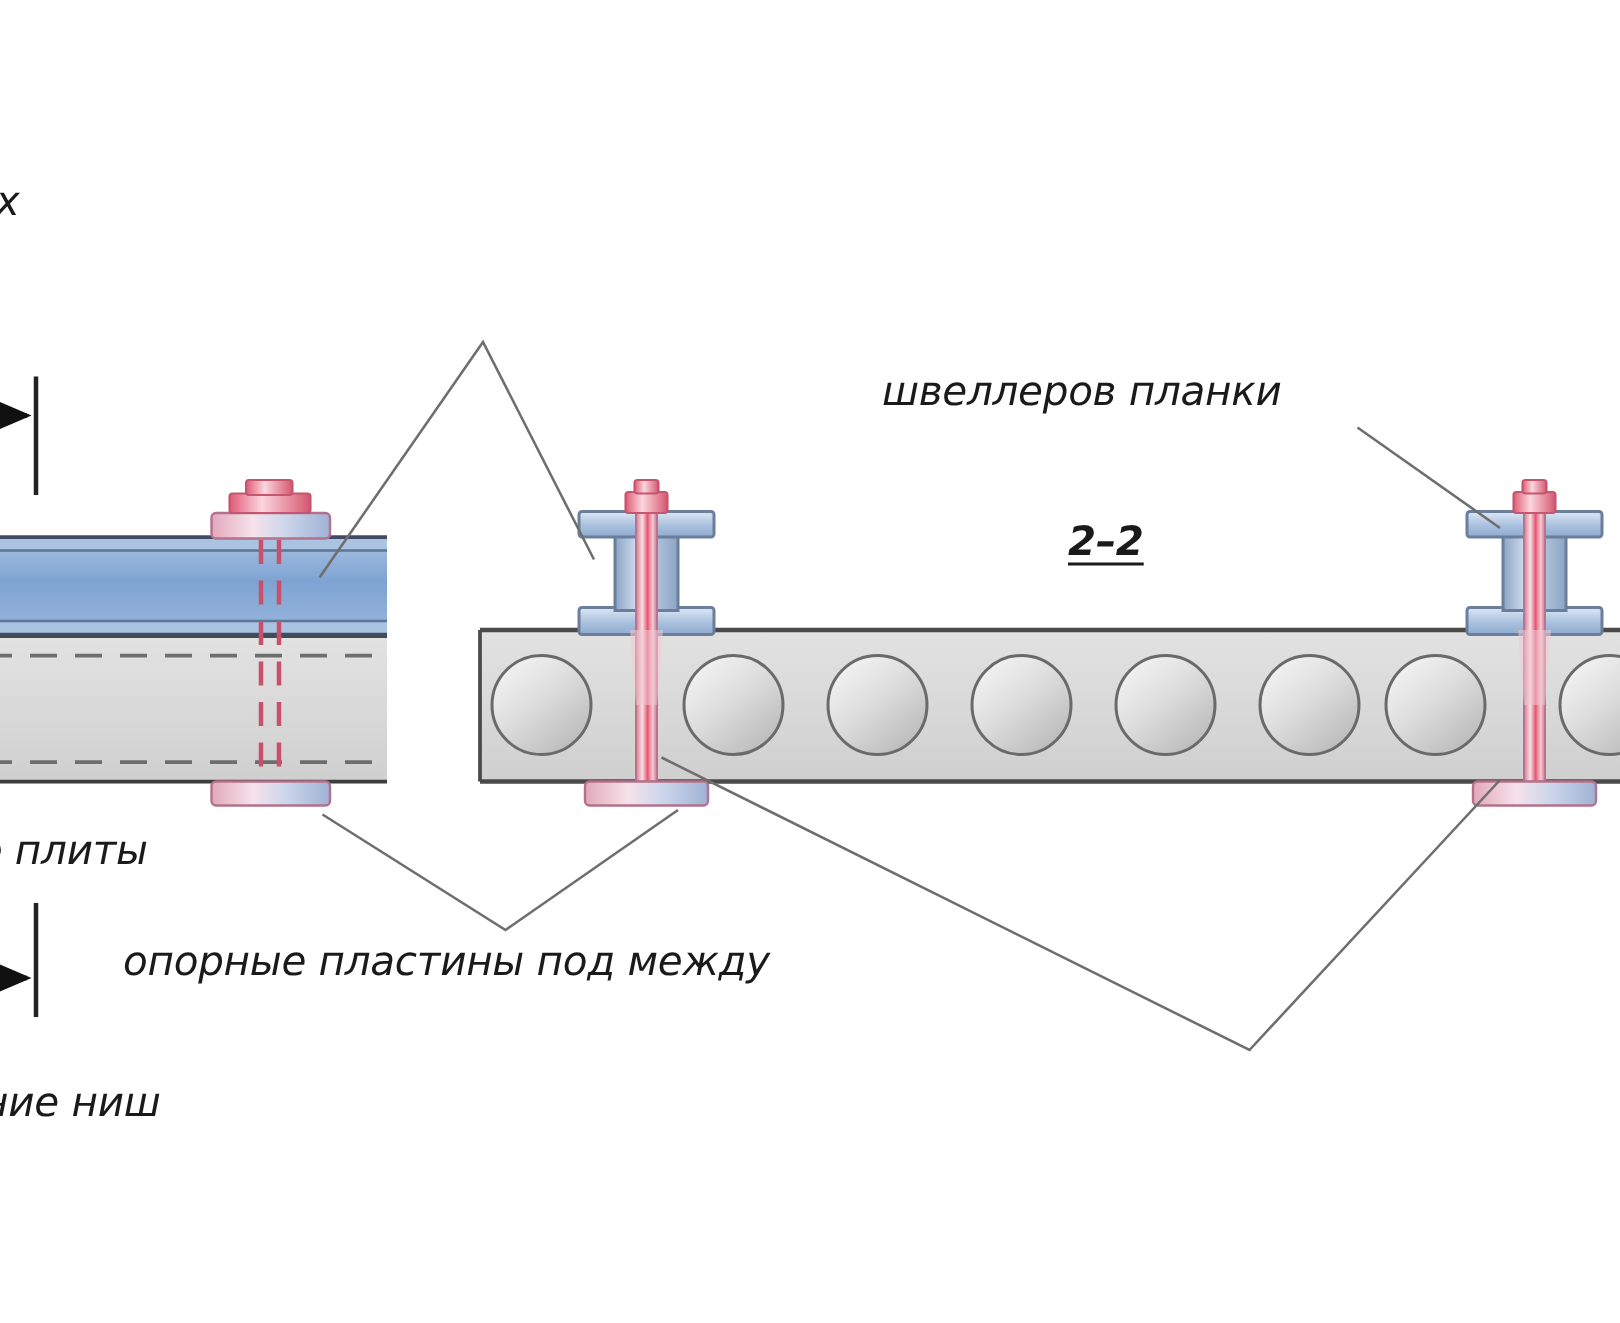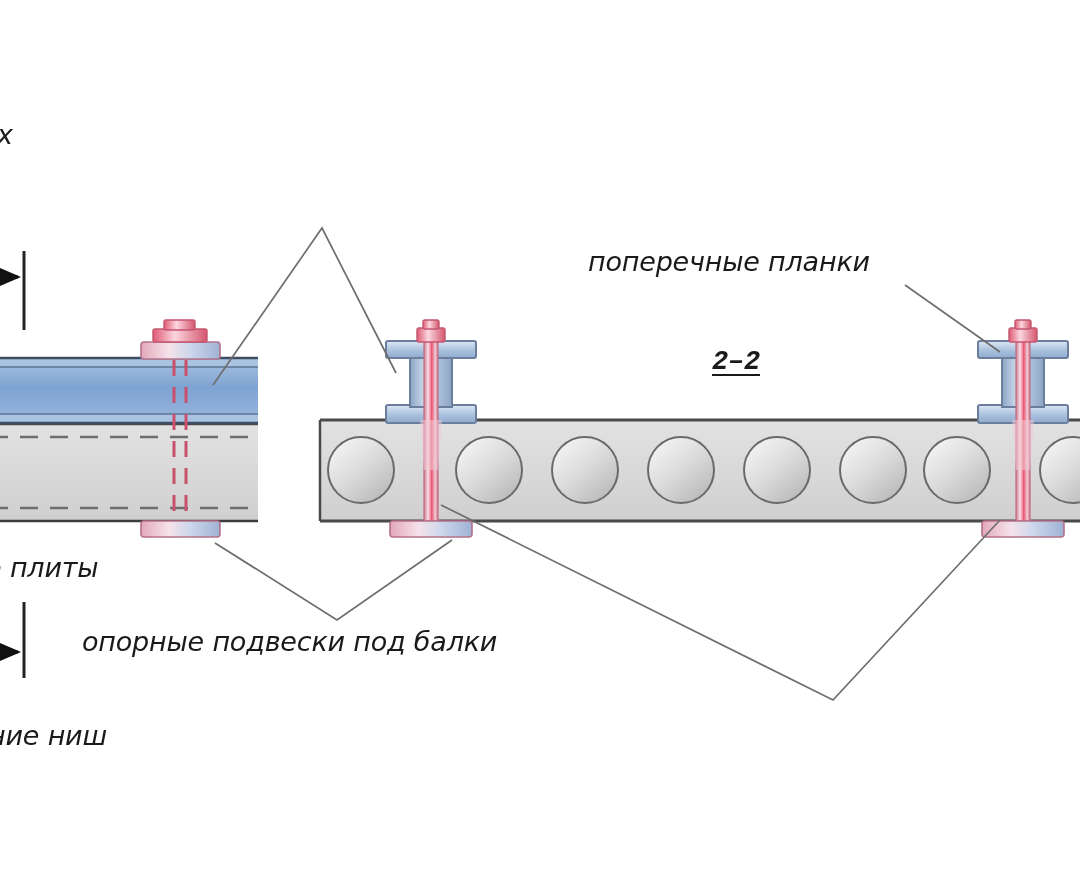--- a/index.html
+++ b/index.html
@@ -16,21 +16,21 @@
     font-family:"DejaVu Sans","Liberation Sans",sans-serif;
     font-style:italic;
     font-weight:500;
     color:#1a1a1a;
     white-space:pre;
     line-height:1.28;
     letter-spacing:-0.2px;
   }
   .lbl-main{font-size:27px;}
   .lbl-section{font-size:27px;font-weight:700;font-style:italic;
-    text-decoration:underline;text-underline-offset:5px;text-decoration-thickness:2px;font-family:Liberation Mono, monospace;}
+    text-decoration:underline;text-underline-offset:5px;text-decoration-thickness:2px;}
 
   #label-beams{left:175px;top:124px;}
   #label-crossbars{left:588px;top:245px;}
   #label-section22{left:712px;top:345px;}
   #label-plates-clip{left:-36px;top:551px;}
   #label-support-plates{left:82px;top:625px;}
   #label-niches-clip{left:-44px;top:719px;}
   #label-top-clip{left:-24px;top:118px;}
   #label-hangers{left:345px;top:726px;}
 </style>
@@ -195,26 +195,26 @@
 
       <path d="M905,285 L1000,352"></path>
 
       <path d="M215,543 L337,620 L452,540"></path>
 
       <path d="M441,505 L833,700 L1000,520"></path>
     </g>
   </svg>
 
 
-  <div class="lbl lbl-main" id="label-crossbars">поперечные планки</div>
+  <div class="lbl lbl-main" id="label-crossbars">швеллеров планки</div>
 
   <div class="lbl lbl-section" id="label-section22">2–2</div>
 
   <div class="lbl lbl-main" id="label-top-clip">ых</div>
 
   <div class="lbl lbl-main" id="label-plates-clip">ые плиты</div>
 
-  <div class="lbl lbl-main" id="label-support-plates">опорные подвески под балки</div>
+  <div class="lbl lbl-main" id="label-support-plates">опорные пластины под между</div>
 
   <div class="lbl lbl-main" id="label-niches-clip">вание ниш</div>
 
 
 </div>
 
 </body></html>

